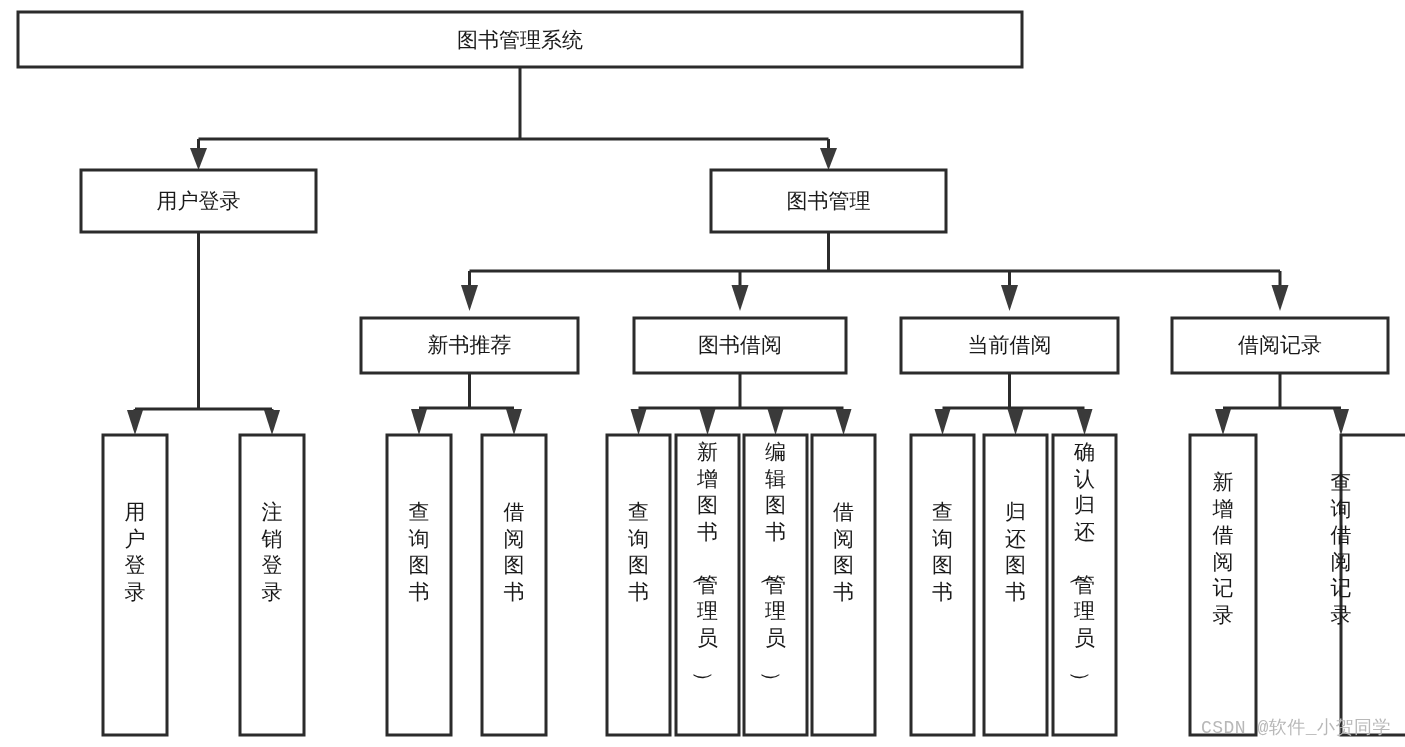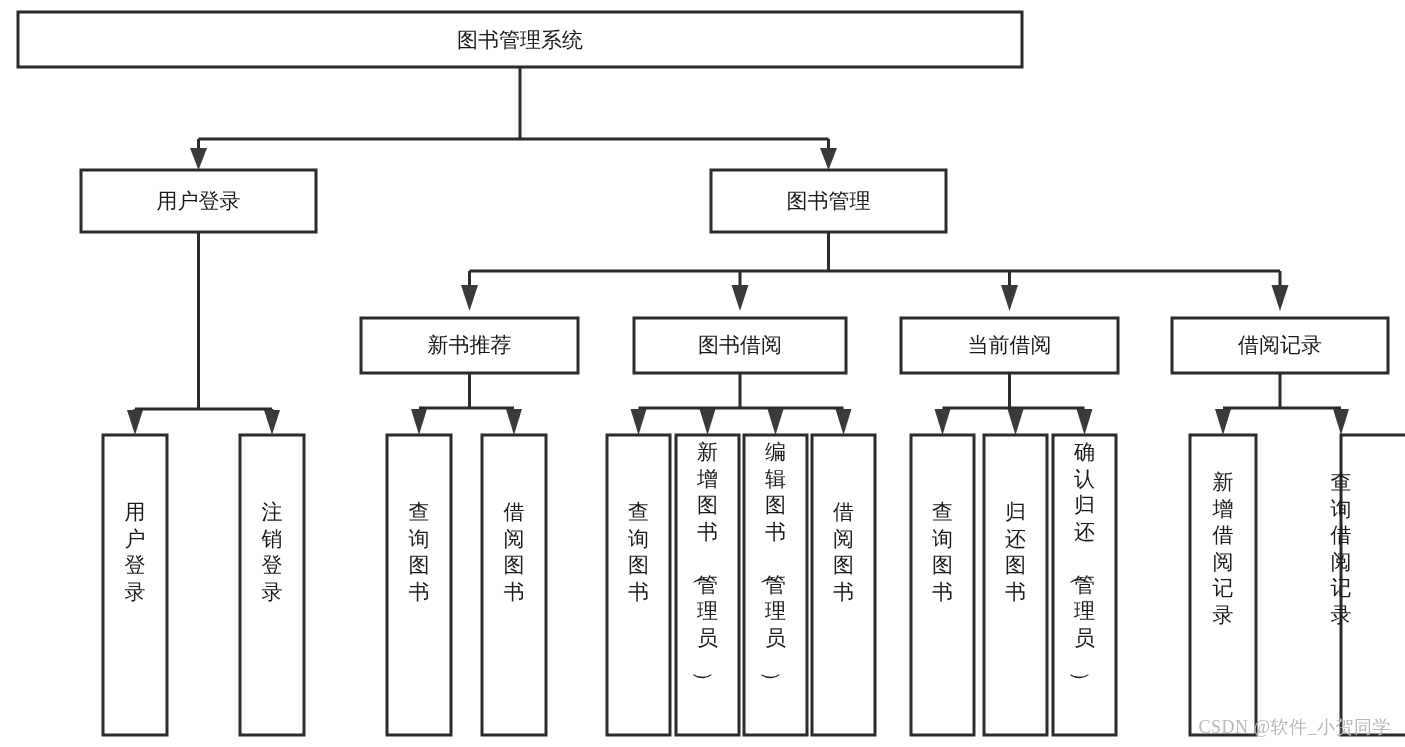--- a/index.html
+++ b/index.html
@@ -51,21 +51,21 @@
   .node-label-vertical {
     font-family: "DejaVu Sans", "Liberation Sans", sans-serif;
     font-size: 21px;
     fill: #1a1a1a;
     text-anchor: middle;
   }
   .watermark {
     position: absolute;
     right: 14px;
     bottom: 8px;
-    font-family: Liberation Serif, serif;
+    font-family: Liberation Mono, monospace;
     font-size: 18px;
     color: #b8b8b8;
     white-space: nowrap;
     letter-spacing: 0.5px;
   }
 </style>
 </head>
 <body>
 
 <div id="diagram-root">

